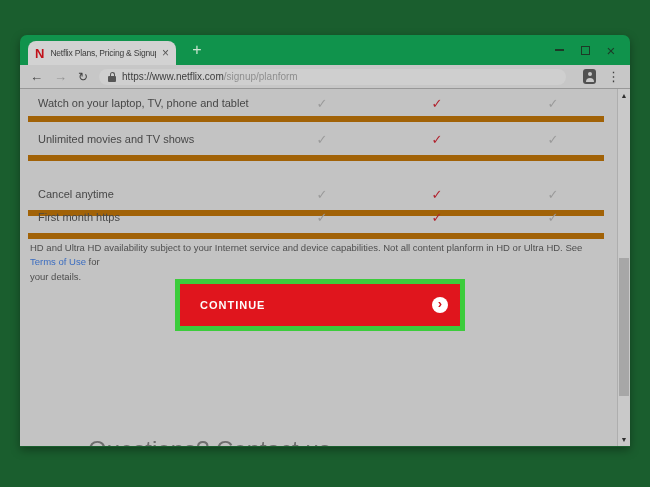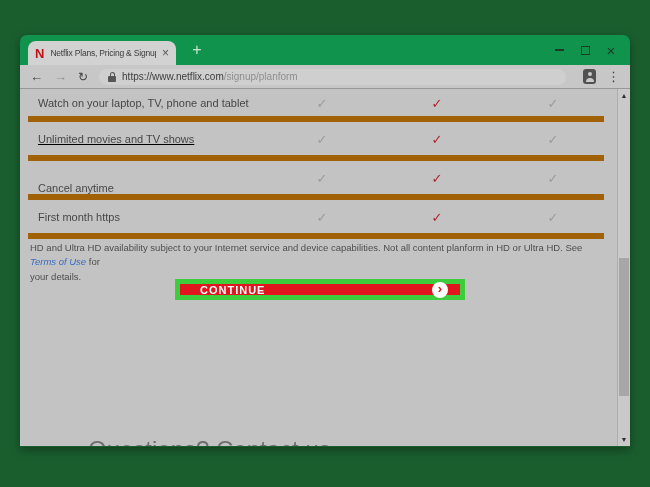--- a/index.html
+++ b/index.html
@@ -80,32 +80,32 @@
     border-bottom:6px solid #a16207;
     display:flex; align-items:center;
   }
   .row-label { font-size:11px; color:#474747; padding-left:10px; }
   .check { position:absolute; top:50%; transform:translateY(-50%); width:16px;
     text-align:center; font-size:13px; }
   .check.c1 { left:286px; color:#9a9a9a; }
   .check.c2 { left:401px; color:#b0202c; }
   .check.c3 { left:517px; color:#9a9a9a; }
   .r1 { top:0;    height:33px; }
-  .r2 { top:33px; height:39px;text-decoration:underline; }
-  .r3 { top:72px; height:39px;align-items:flex-end; }
+  .r2 { top:33px; height:39px; }
+  .r3 { top:88px; height:39px; }
   .r4 { top:111px;height:39px; }
 
   .disclaimer {
     position:absolute; left:10px; top:152px; width:572px;
     font-size:9.5px; line-height:1.5; color:#4e4e4e;
   }
-  .tou-link { color:#3a6cc0; text-decoration:none;font-style:italic; }
+  .tou-link { color:#3a6cc0; text-decoration:none; }
 
   .highlight-box {
-    position:absolute; left:155px; top:190px; width:290px; height:21px;
+    position:absolute; left:155px; top:190px; width:290px; height:52px;
     background:#3ccc3c; padding:5px;
   }
   .continue-btn {
     width:100%; height:100%; background:#e0151d; border:none;
     display:flex; align-items:center; position:relative; cursor:pointer;
   }
   .continue-label {
     margin-left:20px; color:#fdfdfd; font-size:11px; font-weight:bold;
     letter-spacing:1px; font-family:"Liberation Sans", sans-serif;
   }

